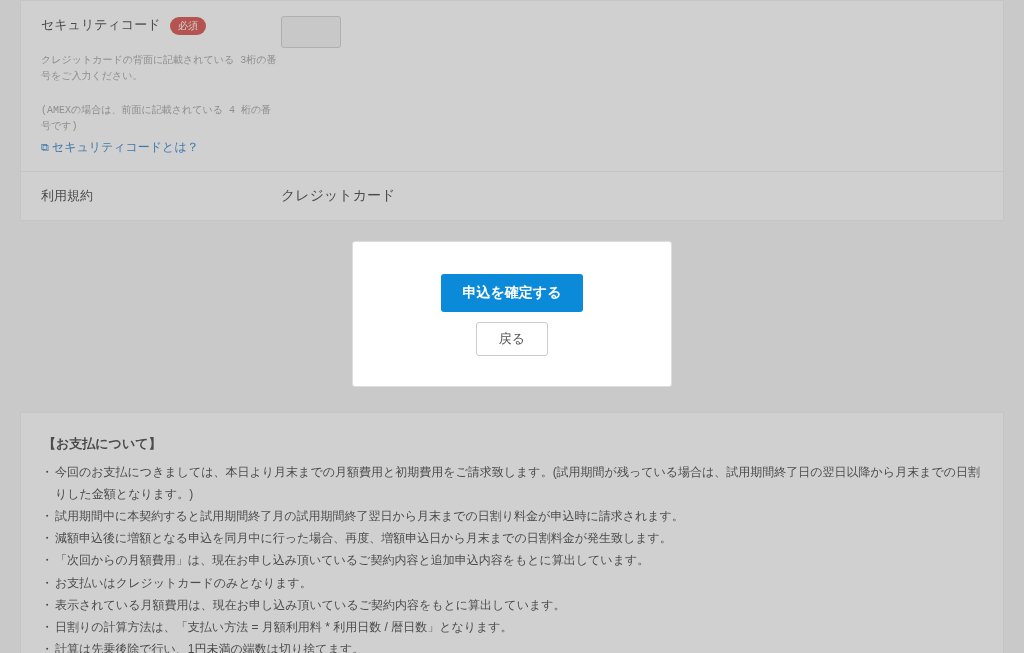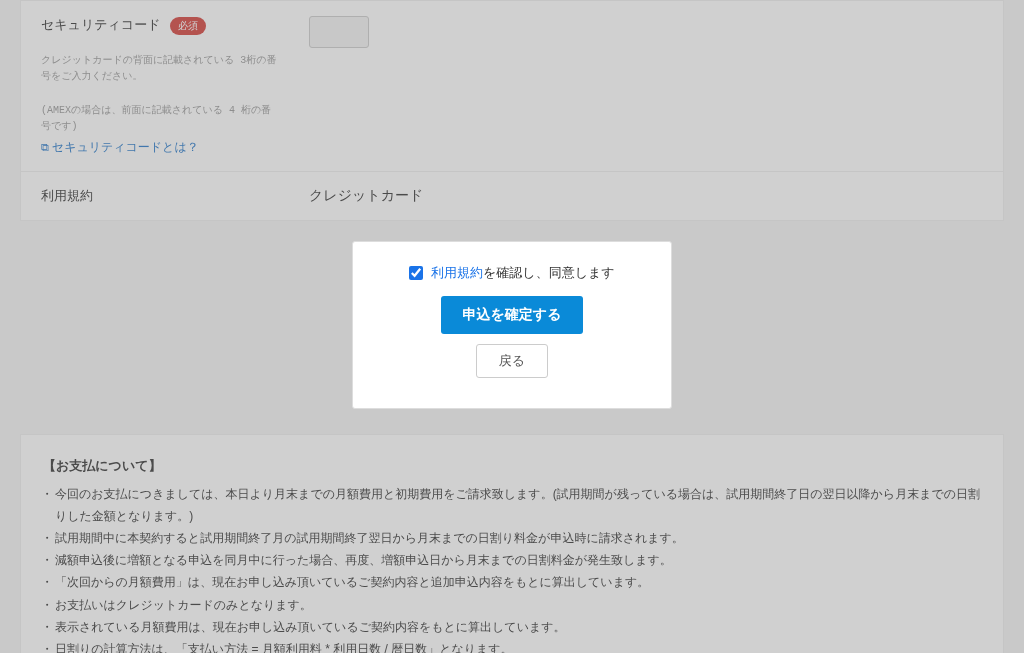--- a/index.html
+++ b/index.html
@@ -30,21 +30,20 @@
     }
     .form-section {
       background: #fff;
       border: 1px solid #eee;
       margin-bottom: 20px;
     }
     .form-row {
       display: flex;
       padding: 15px 20px;
       border-top: 1px solid #eee;
-      gap: 28px;
     }
     .form-row:first-child {
       border-top: none;
     }
     .form-label-col {
       width: 240px;
       flex-shrink: 0;
     }
     .form-label-main {
       font-size: 13px;
@@ -125,21 +124,21 @@
     .btn-primary {
       background: #0a8ad8;
       color: #fff;
       border: none;
       border-radius: 3px;
       padding: 10px 22px;
       font-size: 14px;
       font-weight: bold;
       cursor: pointer;
       display: block;
-      margin: 0 auto 10px auto;
+      margin: 10px auto 10px auto;
     }
     .btn-default {
       background: #fff;
       color: #555;
       border: 1px solid #ccc;
       border-radius: 3px;
       padding: 7px 22px;
       font-size: 13px;
       cursor: pointer;
       display: block;
@@ -197,24 +196,20 @@
         <span class="form-label-main">利用規約</span>
       </div>
       <div class="form-value-col">
         <span class="static-value">クレジットカード</span>
       </div>
     </div>
 
   </div>
 
   <div class="confirm-card">
-    <div class="confirm-row">
-      <input type="checkbox" class="confirm-checkbox" checked="" style="">
-      <a href="#" class="terms-link">利用規約</a><span>を確認し、同意します</span>
-    </div>
     <button class="btn-primary">申込を確定する</button>
     <button class="btn-default">戻る</button>
   </div>
 
   <div class="footer-info">
     <div class="footer-title">【お支払について】</div>
     <ul class="footer-list">
       <li>今回のお支払につきましては、本日より月末までの月額費用と初期費用をご請求致します。(試用期間が残っている場合は、試用期間終了日の翌日以降から月末までの日割りした金額となります。)</li>
       <li>試用期間中に本契約すると試用期間終了月の試用期間終了翌日から月末までの日割り料金が申込時に請求されます。</li>
       <li>減額申込後に増額となる申込を同月中に行った場合、再度、増額申込日から月末までの日割料金が発生致します。</li>

